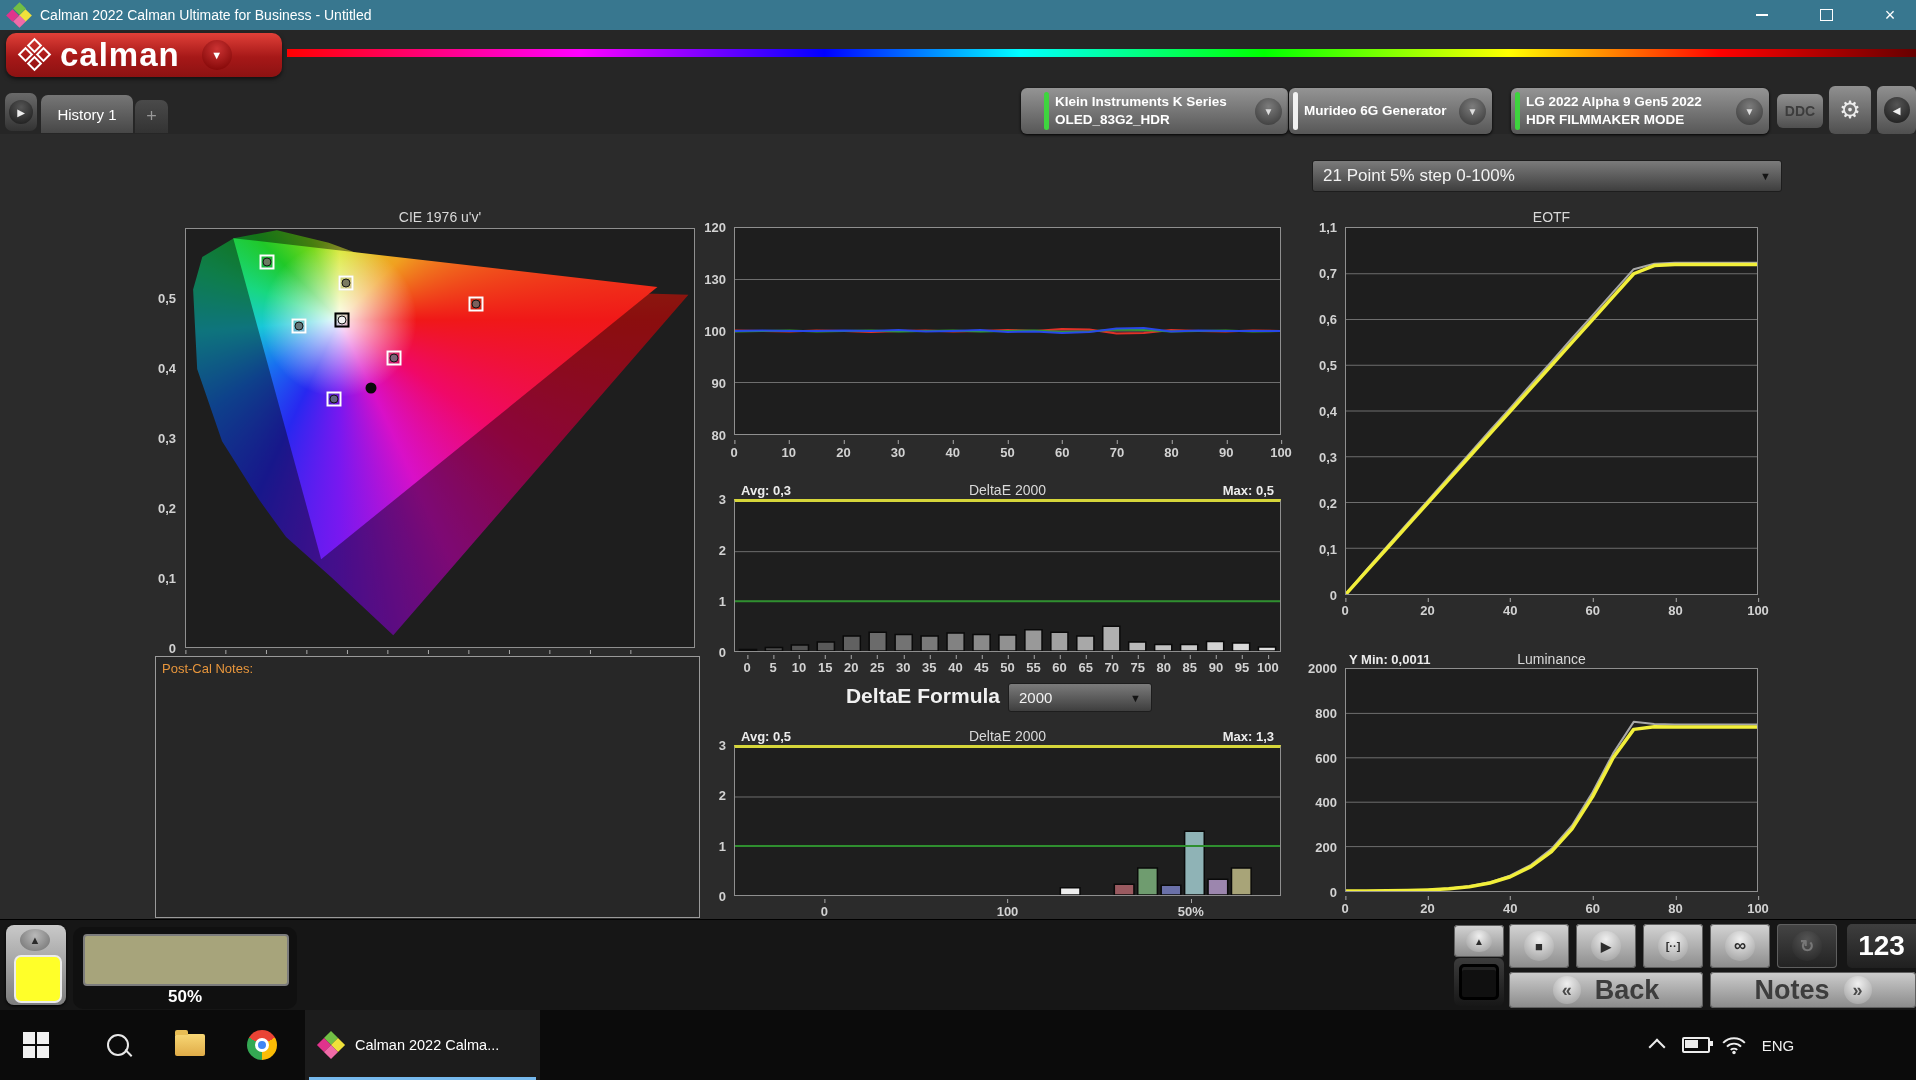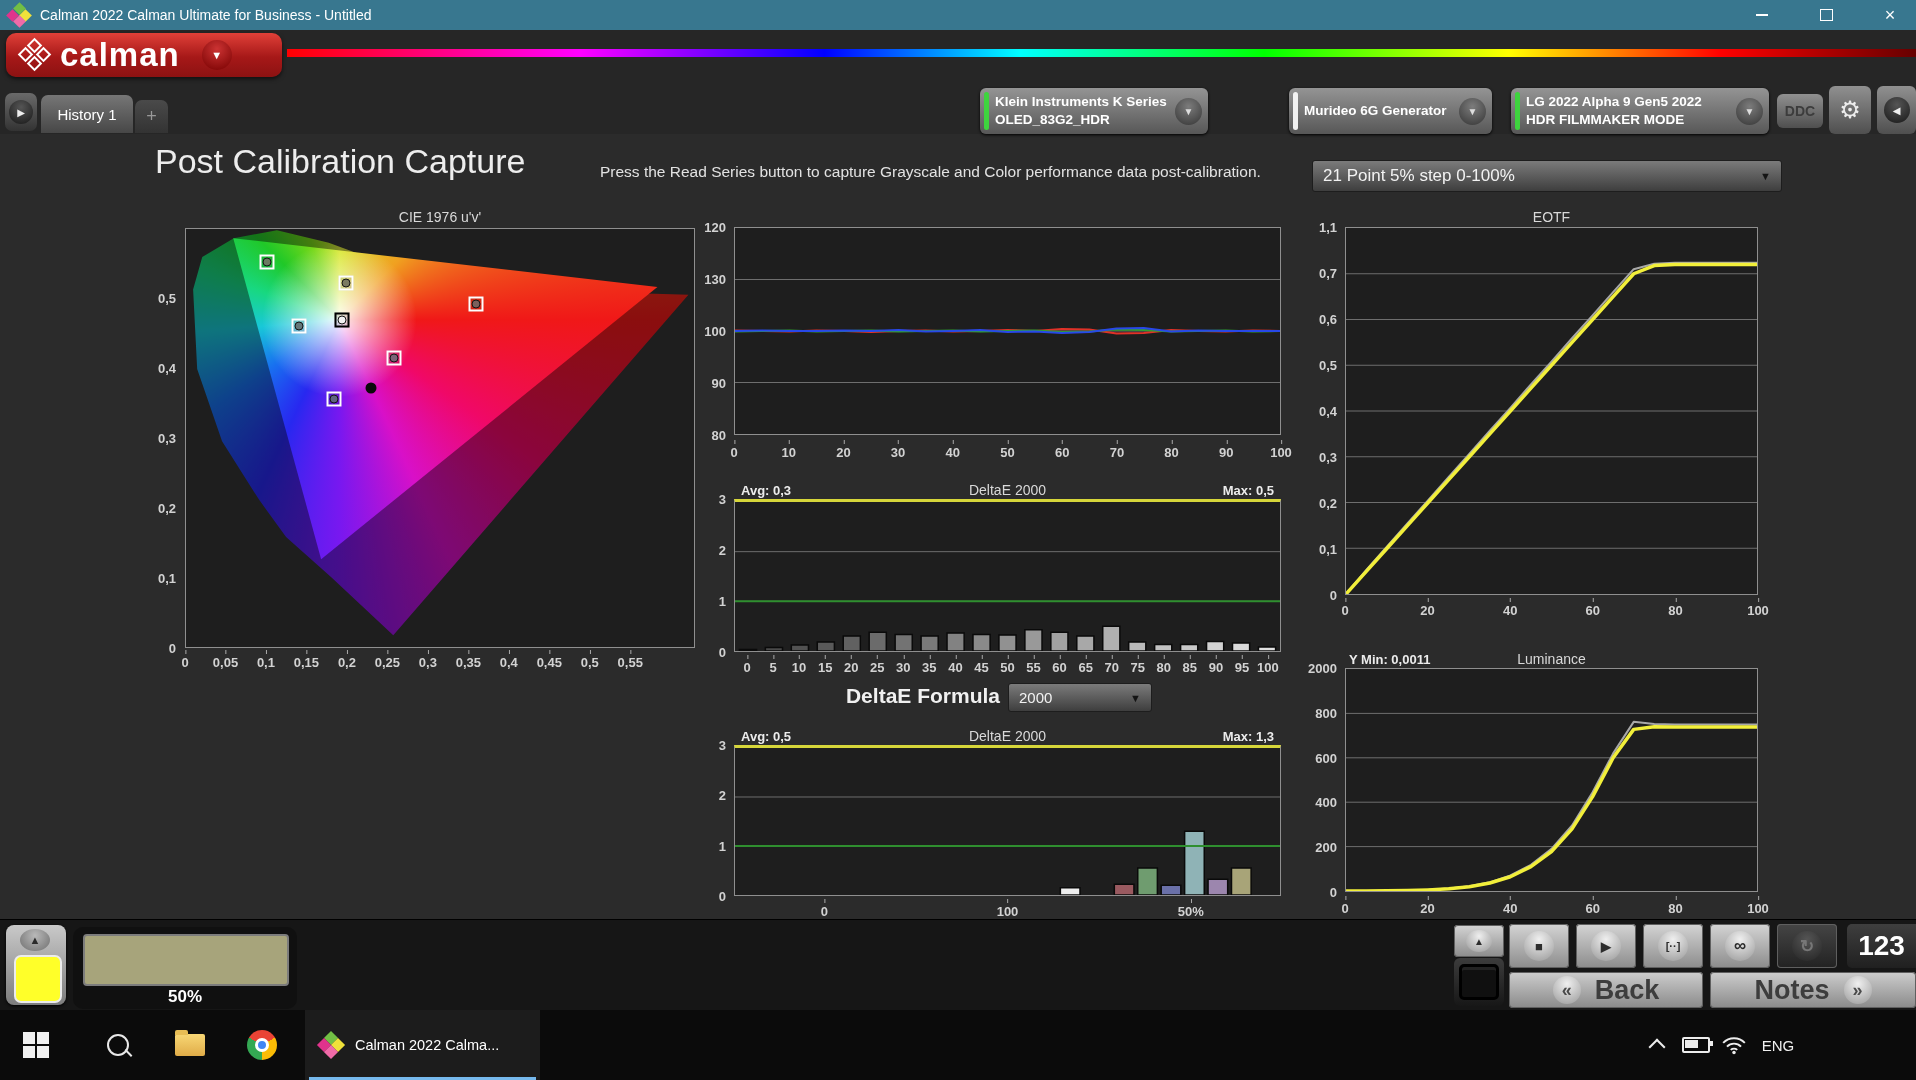--- a/index.html
+++ b/index.html
@@ -188,21 +188,21 @@
   <div class="tgl">
     <span class="circ">▶</span>
   </div>
   <div id="tab-history">
       <span>History 1</span>
     </div>
   <div id="tab-add">
       <span>+</span>
     </div>
 
-  <div class="device" style="left:980px;width:228px;">
+  <div class="device" style="left:1021px;width:248px;padding-left:19px;">
     <span class="sbar" style="background: rgb(62, 212, 62);"></span>
     <span class="lines">
       <span>Klein Instruments K Series</span><br>
       <span>OLED_83G2_HDR</span>
     </span>
     <span class="dd">
         <span>▼</span>
       </span>
   </div>
   <div class="device" style="left:1289px;width:203px;">
@@ -230,22 +230,20 @@
   </div>
   <div class="sqbtn" style="left:1829px;top:86px;width:42px;height:48px;color:#ececec;font-size:24px;">
     <span>⚙</span>
   </div>
   <div class="sqbtn" style="left:1877px;top:86px;width:39px;height:48px;">
     <span class="circ" style="width:26px;height:26px;border-radius:50%;background:radial-gradient(circle at 50% 30%,#555,#181818);color:#eee;font-size:10px;display:flex;align-items:center;justify-content:center;">
         <span>◀</span>
       </span>
   </div>
 
-  <div id="page-title">Post Calibration Capture</div>
-  <div id="page-sub">Press the Read Series button to capture Grayscale and Color performance data post-calibration.</div>
   <div id="preset" class="select">
     <span>21 Point 5% step 0-100%</span>
     <span class="sarr">▼</span>
   </div>
 
   <div class="chart-title" style="left:185px;top:209px;width:510px;">CIE 1976 u'v'</div>
   <div class="ylabels" id="cie-y" style="left:138px;top:228px;width:42px;height:420px;">
       <span class="ylabel" style="top: 16.67%;">0,5</span>
       <span class="ylabel" style="top: 33.33%;">0,4</span>
       <span class="ylabel" style="top: 50%;">0,3</span>
@@ -291,20 +289,23 @@
       <span class="xlabel" style="left: 31.75%;">0,2</span>
       <span class="xlabel" style="left: 39.68%;">0,25</span>
       <span class="xlabel" style="left: 47.62%;">0,3</span>
       <span class="xlabel" style="left: 55.56%;">0,35</span>
       <span class="xlabel" style="left: 63.49%;">0,4</span>
       <span class="xlabel" style="left: 71.43%;">0,45</span>
       <span class="xlabel" style="left: 79.37%;">0,5</span>
       <span class="xlabel" style="left: 87.3%;">0,55</span>
     </div>
 
+  <div id="notes">
+    <div class="nlabel">Post-Cal Notes:</div>
+  </div>
 
   <div class="ylabels" id="rgb-y" style="left:688px;top:227px;width:42px;height:208px;">
       <span class="ylabel" style="top: 0%;">120</span>
       <span class="ylabel" style="top: 25%;">130</span>
       <span class="ylabel" style="top: 50%;">100</span>
       <span class="ylabel" style="top: 75%;">90</span>
       <span class="ylabel" style="top: 100%;">80</span>
     </div>
   <div class="plot" style="left:734px;top:227px;width:547px;height:208px;">
     <svg id="rgb-svg" preserveAspectRatio="none" viewBox="0 0 1000 500">

